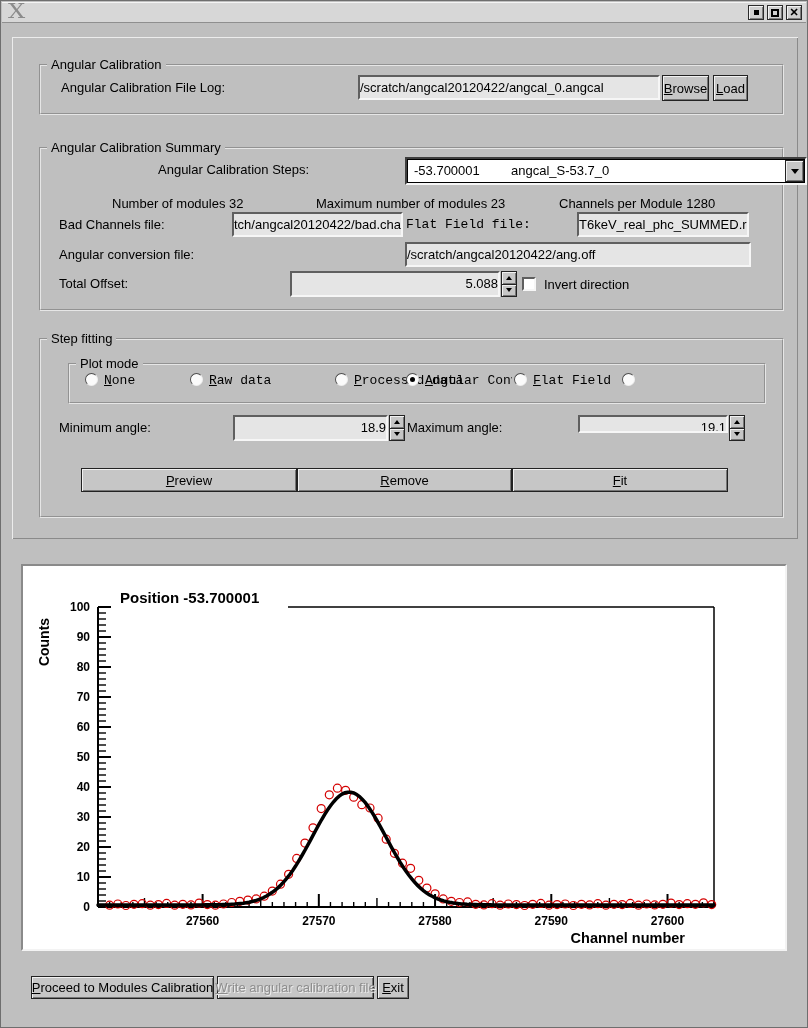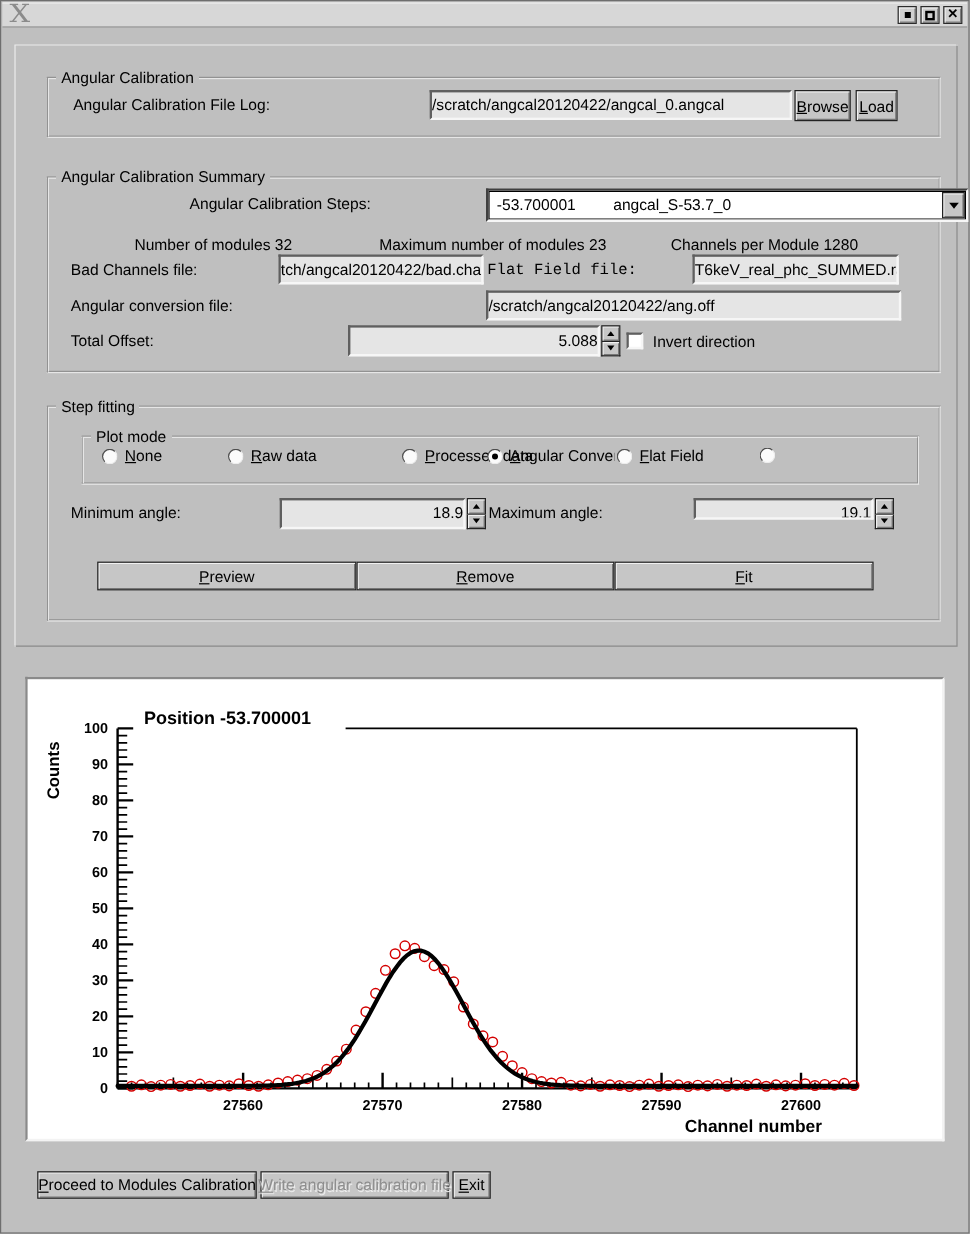--- a/index.html
+++ b/index.html
@@ -86,21 +86,21 @@
     box-shadow: inset 1px 1px 0 #f1f1f1, inset -1px -1px 0 #767676;
     display:flex; align-items:center; justify-content:center;
   }
   .spin-btn + .spin-btn { border-top:none; }
   .spin .tri-up { border-left-width:3px; border-right-width:3px; border-bottom-width:4px; }
   .spin .tri-down { border-left-width:3px; border-right-width:3px; border-top-width:4px; }
   .checkbox {
     position:absolute; width:14px; height:14px; background:#fff;
     border:2px solid; border-color:#5f5f5f #f6f6f6 #f6f6f6 #5f5f5f;
   }
-  .radio-item { position:absolute; height:14px; display:flex; align-items:flex-end; }
+  .radio-item { position:absolute; height:14px; display:flex; align-items:flex-start;font-family:Liberation Mono, monospace; }
   .radio {
     width:13px; height:13px; border-radius:50%; background:#fbfbfb;
     border:1px solid; border-color:#4d4d4d #ededed #ededed #4d4d4d;
     display:flex; align-items:center; justify-content:center;
     margin-right:6px; flex:none;
   }
   .radio .dot { width:5px; height:5px; border-radius:50%; background:#000; display:none; }
   .radio .dot.on { display:block; }
   .radio-label { white-space:nowrap; overflow:hidden; }
   

